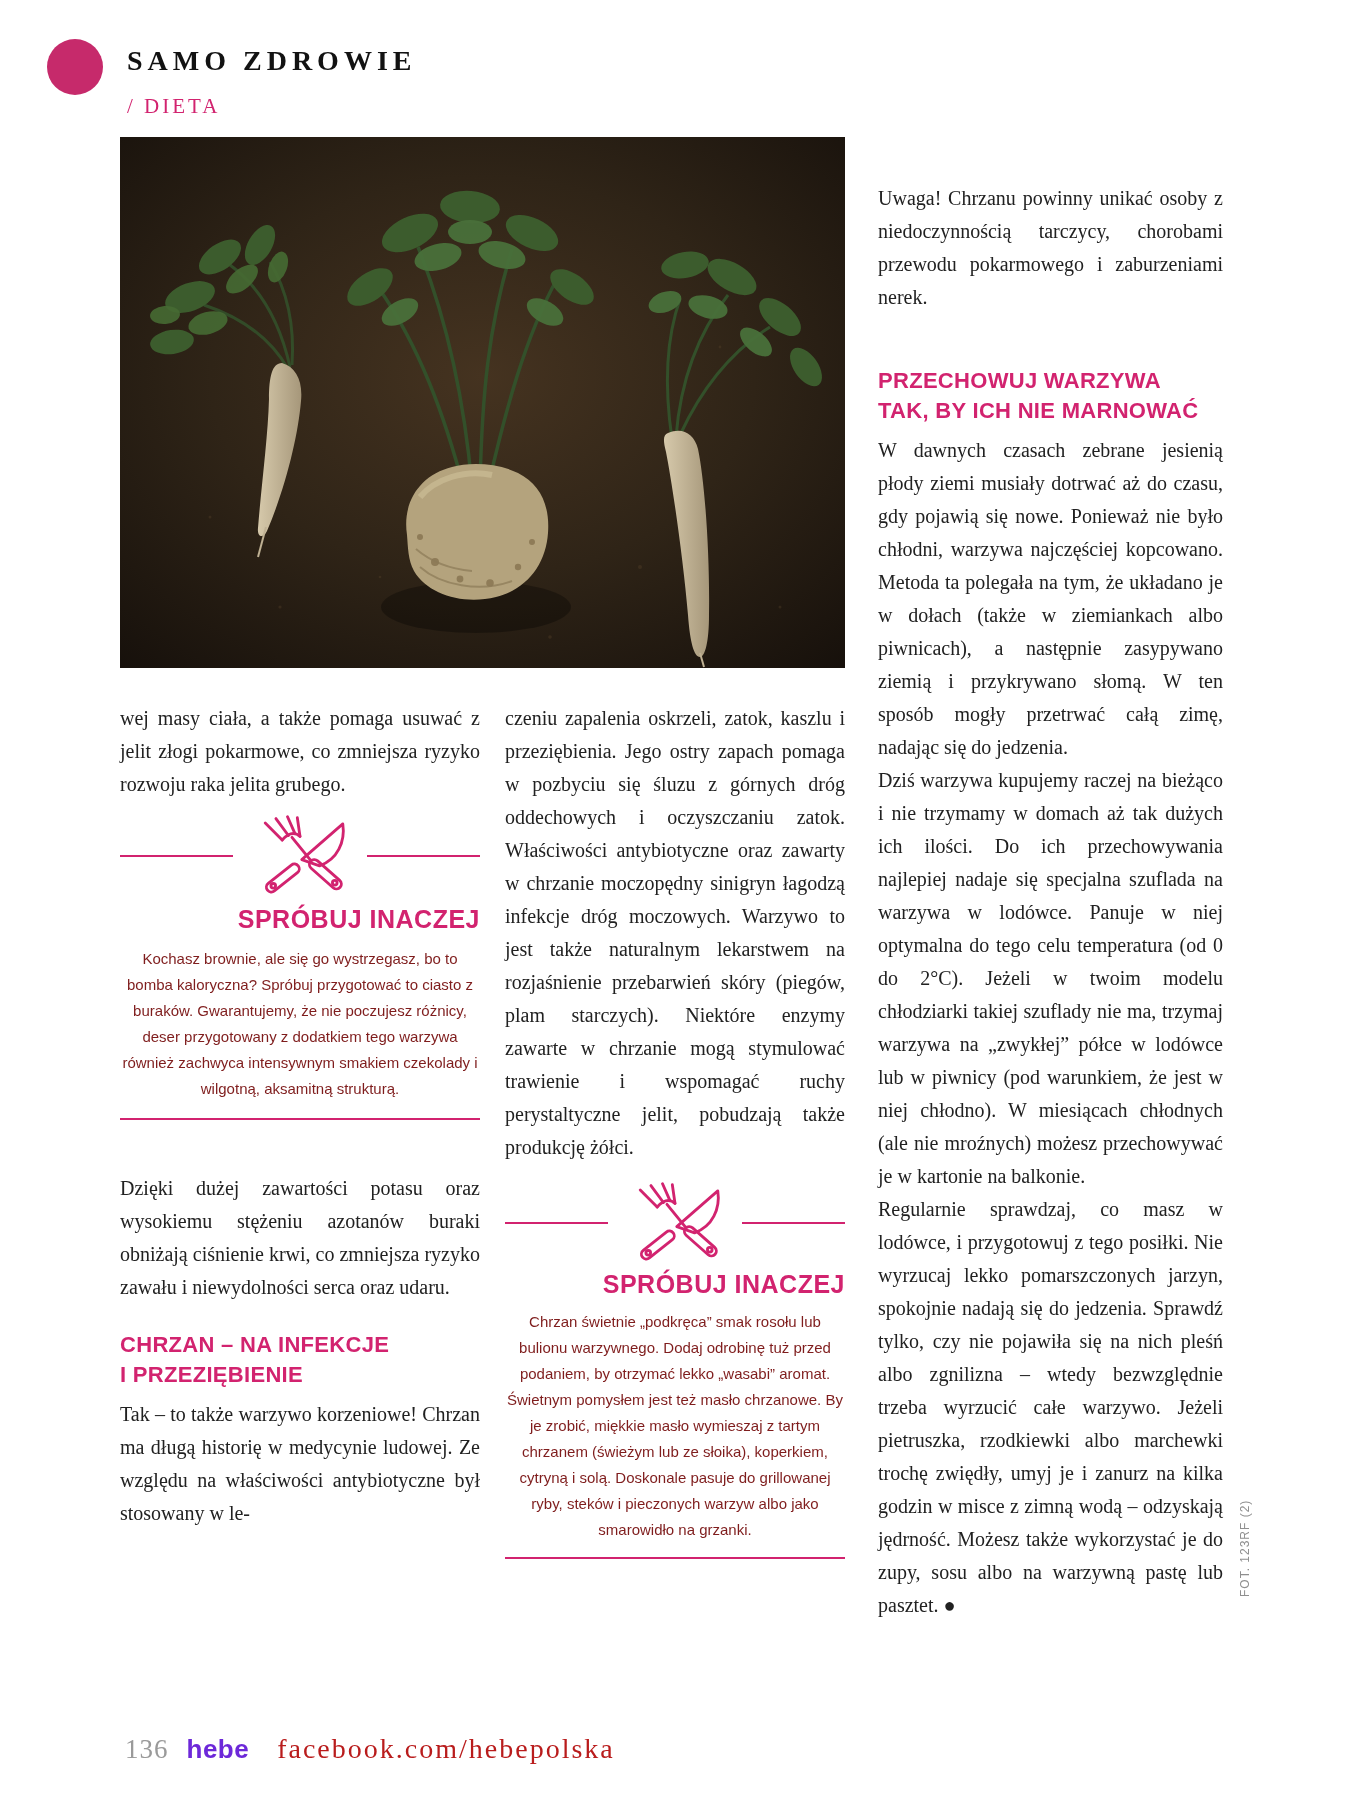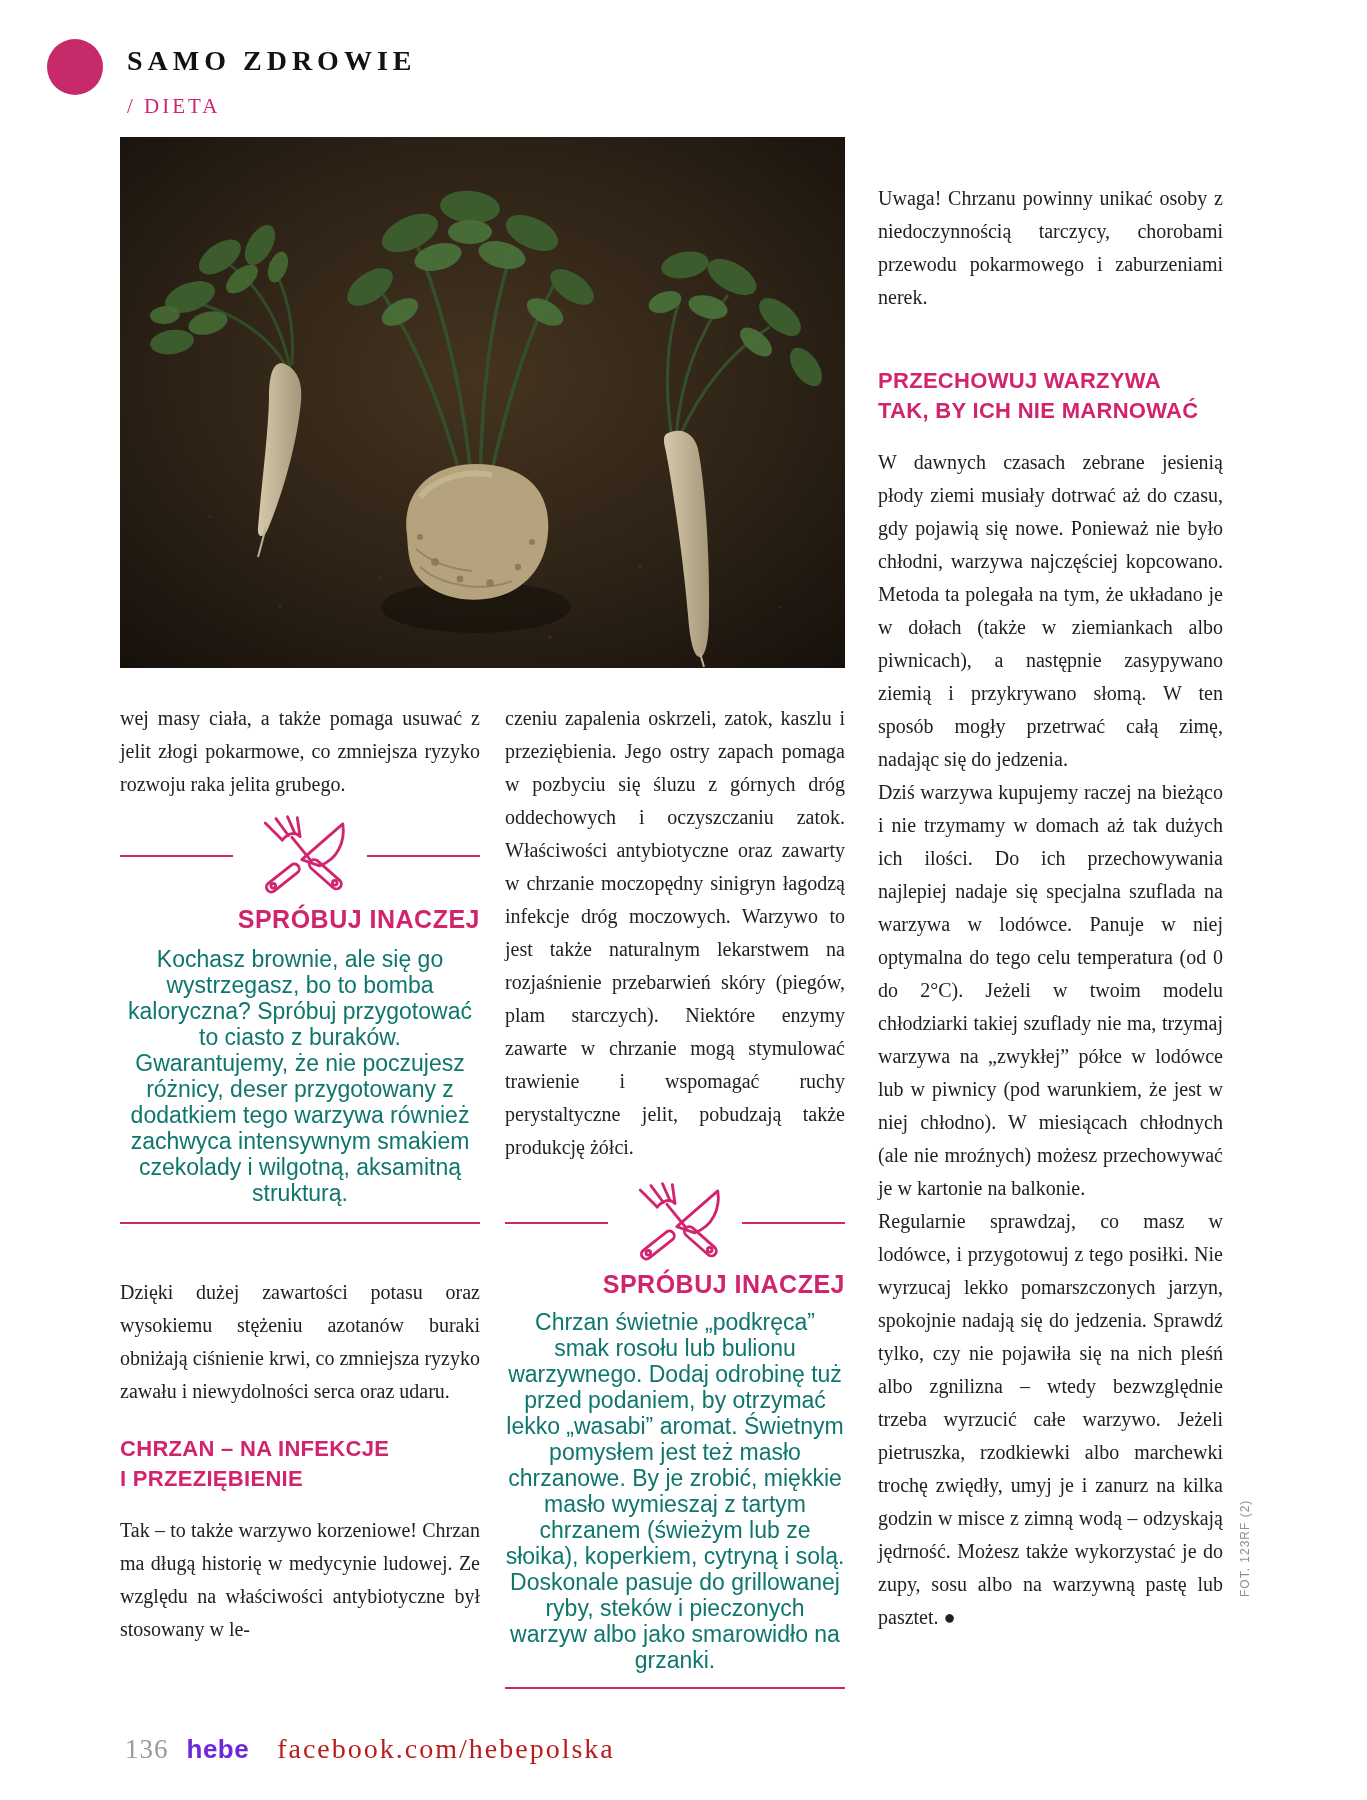--- a/index.html
+++ b/index.html
@@ -23,32 +23,32 @@
   .col-right { left:878px; top:182px; width:345px; }
   .col p { text-align:justify; }
 
   
   .cutlery-divider { display:flex; align-items:center; margin-top:14px; height:82px; }
   .col-mid .cutlery-divider { margin-top:18px; }
   .cutlery-divider .rule { flex:1; height:2px; background:#d2236f; }
   .cutlery-icon { width:134px; display:flex; justify-content:center; align-items:center; }
   .tip-heading { font-family:"Liberation Sans", sans-serif; font-weight:700; font-size:25px; letter-spacing:.5px; color:#d2236f; text-align:right; margin-top:6px; }
   .col-mid .tip-heading { margin-top:4px; }
-  .tip-body { font-family:"Liberation Sans", sans-serif; font-size:23px; line-height:26px; color:#0f766e; text-align:center; margin-top:10px; hyphens:manual; }
+  .tip-body { font-family:"Liberation Sans", sans-serif; font-size:15px; line-height:26px; color:#7f1d1d; text-align:center; margin-top:10px; hyphens:manual; }
   .col-mid .tip-body { margin-top:8px; }
   .tip-rule { height:2px; background:#d2236f; margin-top:16px; }
   .col-mid .tip-rule { margin-top:14px; }
 
   
   .subheading { font-family:"Liberation Sans", sans-serif; font-weight:700; font-size:22px; line-height:30px; letter-spacing:.3px; color:#d2236f; }
   .subheading .shl { display:block; white-space:nowrap; }
   .mt-beets { margin-top:52px; }
   .mt-sub { margin-top:26px; }
   .col-right .mt-sub { margin-top:52px; }
-  .mt-after-sub { margin-top:20px; }
+  .mt-after-sub { margin-top:8px; }
 
   
   .footer { position:absolute; left:125px; top:1733px; display:flex; align-items:baseline; }
   .page-num { font-family:"Liberation Serif", serif; font-size:27px; color:#9a9a9a; letter-spacing:1px; }
   .hebe { font-family:"Liberation Sans", sans-serif; font-weight:700; font-size:26px; color:#6d28d9; margin-left:18px; letter-spacing:.5px; }
   .fb { font-family:Liberation Serif, serif; font-size:28px; color:#b91c1c; letter-spacing:2px; margin-left:28px; }
 
   
   .credit { position:absolute; left:1238px; top:1382px; height:215px; writing-mode:vertical-rl; transform:rotate(180deg); font-family:"Liberation Sans", sans-serif; font-size:12px; letter-spacing:1px; color:#8f8f8f; white-space:nowrap; }
 </style>

